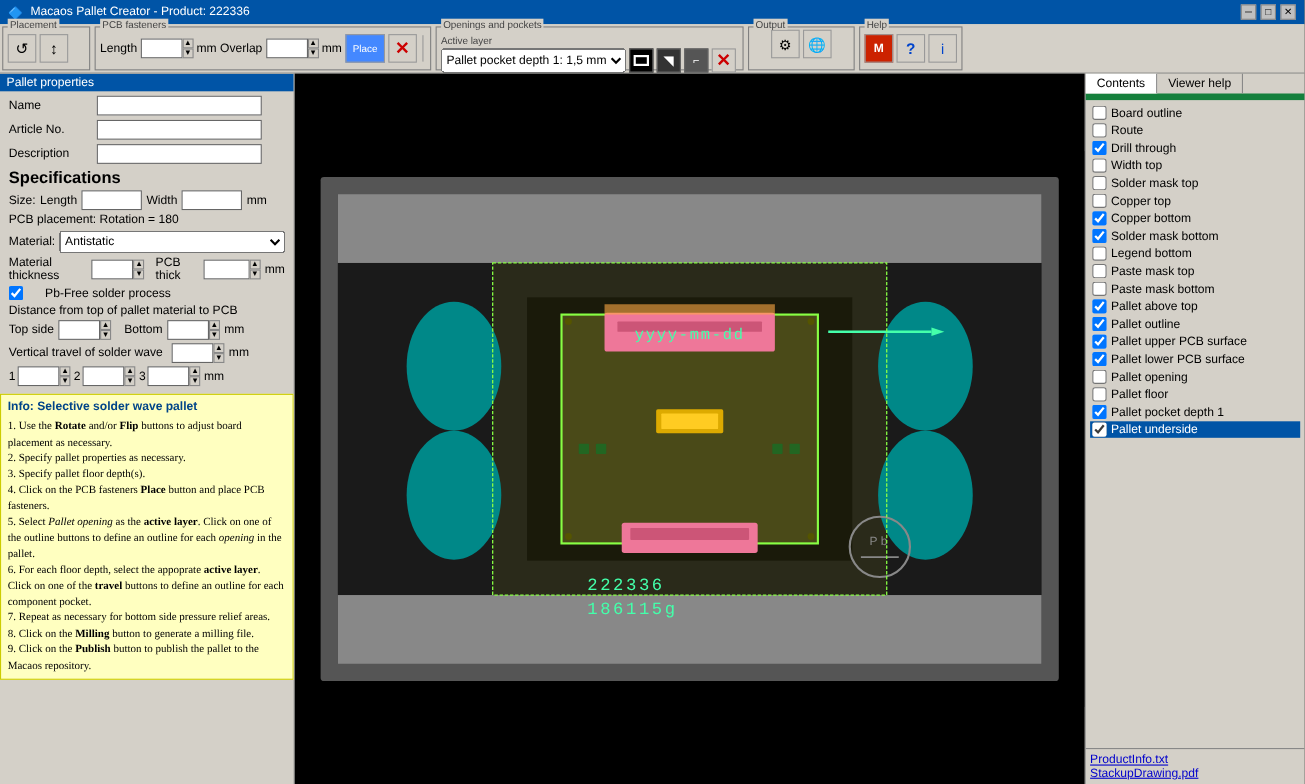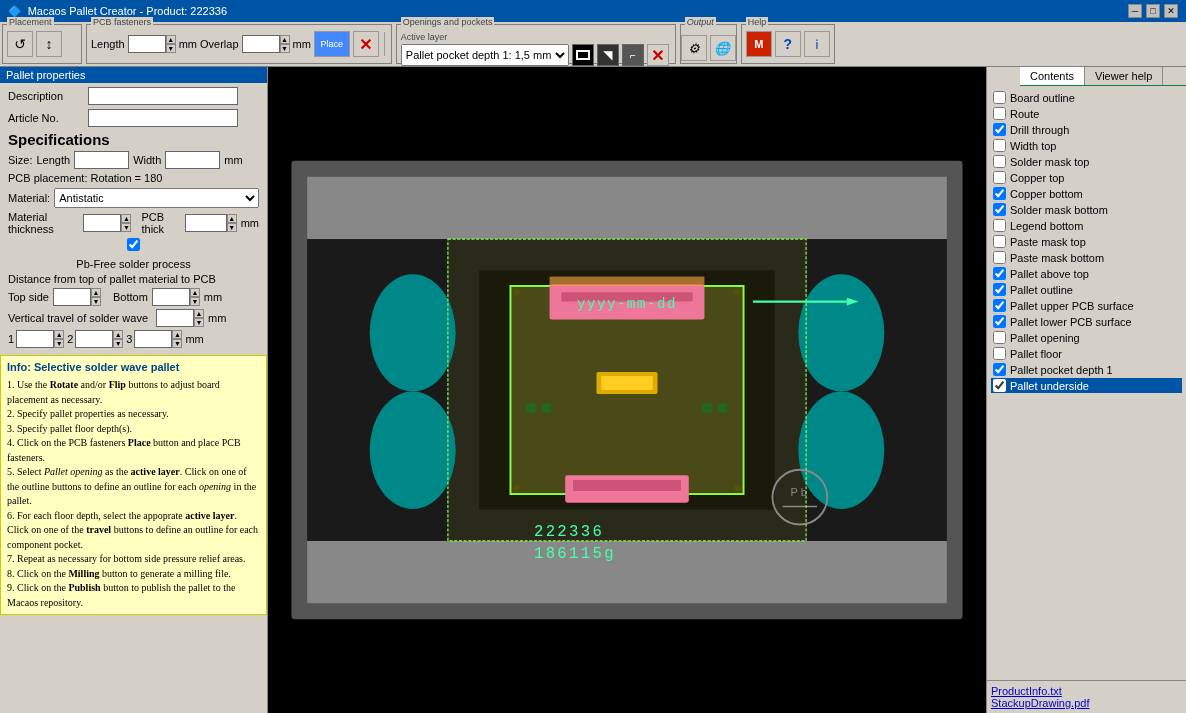--- a/index.html
+++ b/index.html
@@ -36,51 +36,51 @@
     .panel-body { padding: 4px 8px; }
     .field-row { display: flex; align-items: center; margin-bottom: 4px; }
     .field-label { font-size: 11px; width: 80px; flex-shrink: 0; }
     .field-input { height: 18px; border: 1px solid #666; background: white; font-size: 11px; padding: 1px 3px; }
     .field-input-wide { width: 150px; }
     .spec-title { font-weight: bold; margin: 4px 0 3px; font-size: 15px; }
     .size-row { display: flex; align-items: center; gap: 4px; margin-bottom: 3px; font-size: 11px; }
     .size-input { width: 55px; height: 18px; border: 1px solid #666; background: white; font-size: 11px; padding: 1px 3px; text-align: right; }
     .mat-select { width: 220px; height: 20px; font-size: 11px; }
     .mat-row { display: flex; align-items: center; gap: 4px; margin-bottom: 3px; font-size: 11px; }
-    .checkbox-row { display: flex; align-items: center; gap: 7px; margin-bottom: 3px; font-size: 11px; flex-direction: column; }
+    .checkbox-row { display: flex; align-items: center; gap: 20px; margin-bottom: 3px; font-size: 11px; }
     .dist-row { display: flex; align-items: center; gap: 4px; margin-bottom: 3px; font-size: 11px; }
     .floor-title { font-size: 11px; font-weight: bold; margin: 4px 0 3px; }
     .floor-row { display: flex; align-items: center; gap: 3px; font-size: 11px; margin-bottom: 3px; }
     .floor-cell { display: flex; align-items: center; gap: 2px; }
     .info-box { background: #ffffc0; border: 1px solid #cccc00; padding: 4px 6px; font-size: 10px; line-height: 1.4; }
     .info-title { color: #004488; font-weight: bold; margin-bottom: 3px; font-size: 11px; }
     .info-text { font-size: 10px; line-height: 1.45; font-family: Liberation Serif, serif; }
     .info-text b { font-weight: bold; }
     .info-text i { font-style: italic; }
     
     
     #canvas-area { flex: 1; background: #000; position: relative; overflow: hidden; }
     
     
     #right-panel { width: 200px; background: #d4d0c8; border-left: 1px solid #888; flex-shrink: 0; display: flex; flex-direction: column; }
-    .right-tabs { display: flex; border-bottom: 1px solid #15803d; margin-left: 33px; }
+    .right-tabs { display: flex; border-bottom: 6px solid #15803d; }
     .right-tab { padding: 3px 10px; font-size: 11px; cursor: pointer; border-right: 1px solid #888; }
     .right-tab.active { background: white; }
     .right-content { flex: 1; overflow-y: auto; padding: 4px; }
     .layer-item { display: flex; align-items: center; gap: 4px; padding: 1px 2px; font-size: 11px; margin-bottom: 1px; }
     .layer-item.highlighted { background: #0054a6; color: white; }
     .layer-checkbox { width: 13px; height: 13px; cursor: pointer; }
     .right-footer { padding: 4px; border-top: 1px solid #888; font-size: 11px; }
     .right-footer a { color: #0000cc; text-decoration: underline; cursor: pointer; display: block; }
     
     
     #main-canvas { width: 100%; height: 100%; }
     
     
-    .output-group { border: 1px solid #808080; margin: 2px; padding: 2px 0; display: flex; align-items: flex-end; gap: 3px; position: relative; font-style: italic; }
+    .output-group { border: 1px solid #808080; margin: 2px; padding: 2px 20px; display: flex; align-items: flex-start; gap: 3px; position: relative; }
     .output-label { position: absolute; top: -8px; left: 4px; font-size: 9px; color: #444; background: #d4d0c8; padding: 0 2px; }
     
     
     .help-group { border: 1px solid #808080; margin: 2px; padding: 2px 4px; display: flex; align-items: center; gap: 3px; position: relative; }
     .help-label { position: absolute; top: -8px; left: 4px; font-size: 9px; color: #444; background: #d4d0c8; padding: 0 2px; }
     
     
     .spinbox { display: flex; align-items: center; }
     .spinbox input { width: 38px; height: 18px; border: 1px solid #666; background: white; font-size: 11px; padding: 1px 3px; text-align: right; }
     .spinbox-btns { display: flex; flex-direction: column; }
@@ -170,25 +170,29 @@
     <div class="tb-btn" style="color:#0044cc; font-size:13px;">ℹ</div>
   </div>
 </div>
 
 <div id="main">
 
   <div id="left-panel">
     <div class="panel-section-title">Pallet properties</div>
     <div class="panel-body">
       <div class="field-row">
-        <span class="field-label">Description</span>
+        <span class="field-label">Name</span>
         <input type="text" class="field-input field-input-wide" style="">
       </div>
       <div class="field-row">
         <span class="field-label">Article No.</span>
+        <input type="text" class="field-input field-input-wide" style="">
+      </div>
+      <div class="field-row">
+        <span class="field-label">Description</span>
         <input type="text" class="field-input field-input-wide" style="">
       </div>
 
       <div class="spec-title">Specifications</div>
 
       <div class="size-row">
         <span>Size:</span>
         <span>Length</span>
         <input type="text" class="size-input" style="">
         <span>Width</span>

